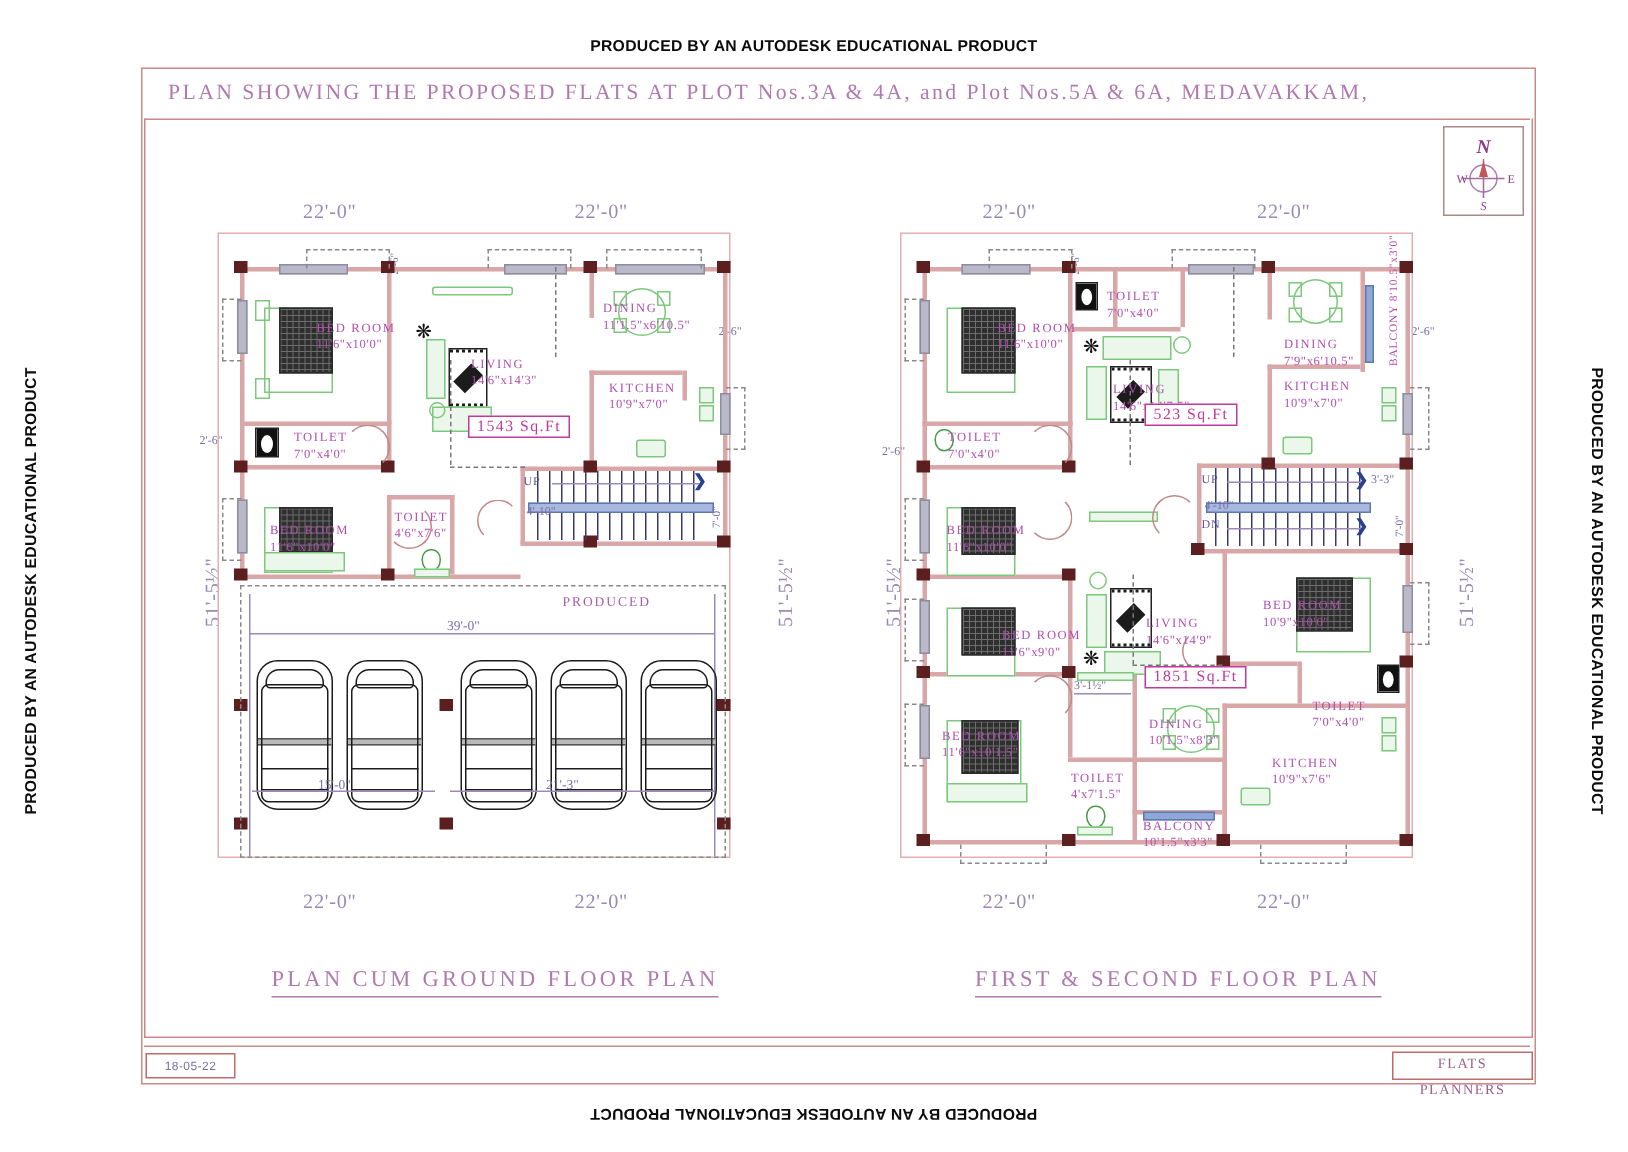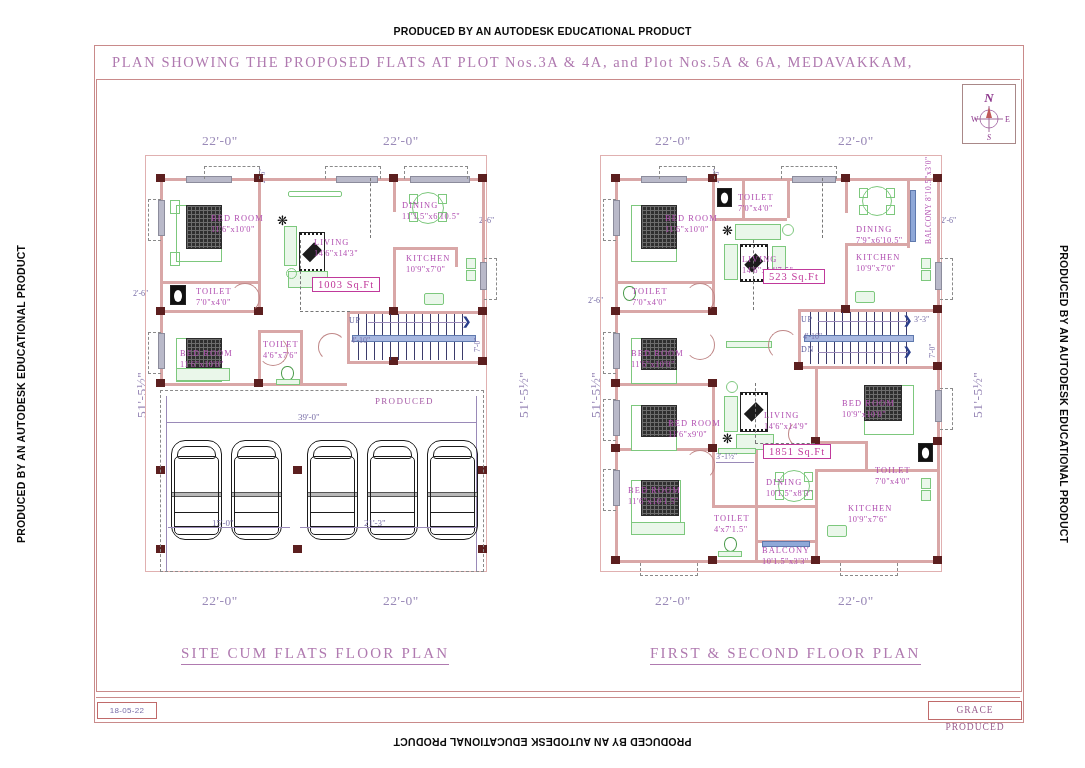--- a/index.html
+++ b/index.html
@@ -115,21 +115,21 @@
 <div class="abs wm wm-bottom">PRODUCED BY AN AUTODESK EDUCATIONAL PRODUCT</div>
 <div class="abs wm wm-left">PRODUCED BY AN AUTODESK EDUCATIONAL PRODUCT</div>
 <div class="abs wm wm-right">PRODUCED BY AN AUTODESK EDUCATIONAL PRODUCT</div>
 
 <div class="abs frame-outer"></div>
 <div class="abs frame-title"></div>
 <div class="abs frame-body"></div>
 <div class="abs title-text">PLAN  SHOWING  THE  PROPOSED  FLATS  AT  PLOT  Nos.3A  &amp;  4A,  and  Plot  Nos.5A  &amp;  6A,  MEDAVAKKAM,</div>
 <div class="abs footer-bar"></div>
 <div class="abs date-box">18-05-22</div>
-<div class="abs planner-box">GRACE  PRODUCED</div>
+<div class="abs planner-box">FLATS  PLANNERS</div>
 
 <div class="abs compass">
   <svg width="52" height="58" viewBox="0 0 52 58">
     <text x="26" y="17" font-family="Liberation Serif, serif" font-size="13" font-style="italic" font-weight="bold" fill="#8e3a8e" text-anchor="middle">N</text>
     <circle cx="26" cy="34" r="9" fill="none" stroke="#b07ab0" stroke-width="1"></circle>
     <line x1="12" y1="34" x2="40" y2="34" stroke="#a06a9a" stroke-width="1"></line>
     <line x1="26" y1="21" x2="26" y2="47" stroke="#a06a9a" stroke-width="1"></line>
     <polygon points="26,22 23,33 29,33" fill="#c05a5a"></polygon>
     <text x="8" y="37" font-family="Liberation Serif, serif" font-size="8" fill="#8e3a8e">W</text>
     <text x="42" y="37" font-family="Liberation Serif, serif" font-size="8" fill="#8e3a8e">E</text>
@@ -291,21 +291,21 @@
     <div>14'6"x14'3"</div>
 </div>
 <div class="abs room" style="left:402px;top:200px;">
   <div class="nm">DINING</div>
     <div>11'1.5"x6'10.5"</div>
 </div>
 <div class="abs room" style="left:406px;top:253px;">
   <div class="nm">KITCHEN</div>
     <div>10'9"x7'0"</div>
 </div>
-<div class="abs areabadge" style="left:312px;top:277px;">1003  Sq.Ft</div>
+<div class="abs areabadge" style="left:312px;top:277px;">1543  Sq.Ft</div>
 
 <div class="abs parklbl" style="left:375px;top:396px;">PRODUCED</div>
 <div class="dash" style="left:160px;top:390px;width:322px;height:180px;"></div>
 <div class="dimline" style="left:166px;top:422px;width:310px;"></div>
 <div class="dimline-v" style="left:166px;top:396px;height:175px;"></div>
 <div class="dimline-v" style="left:476px;top:396px;height:175px;"></div>
 <div class="abs dim-sm" style="left:298px;top:412px;font-size:9px;">39'-0"</div>
 
 <div class="car" style="left:171px;top:440px;width:51px;height:100px;">
   <div class="body"></div>
@@ -346,21 +346,21 @@
   <div class="body2"></div>
     <div class="ln" style="top:72px;"></div>
     <div class="ln" style="top:86px;"></div>
 </div>
 
 <div class="dimline" style="left:168px;top:527px;width:122px;"></div>
 <div class="dimline" style="left:300px;top:527px;width:176px;"></div>
 <div class="abs dim-sm" style="left:212px;top:518px;font-size:9px;">15'-0"</div>
 <div class="abs dim-sm" style="left:364px;top:518px;font-size:9px;">21'-3"</div>
 
-<div class="abs plan-title" style="left:181px;top:645px;">SITE  CUM  FLATS  FLOOR  PLAN</div>
+<div class="abs plan-title" style="left:181px;top:645px;">PLAN  CUM  GROUND  FLOOR  PLAN</div>
 
 <div class="abs dim" style="left:655px;top:133px;">22'-0"</div>
 <div class="abs dim" style="left:838px;top:133px;">22'-0"</div>
 <div class="abs dim" style="left:655px;top:593px;">22'-0"</div>
 <div class="abs dim" style="left:838px;top:593px;">22'-0"</div>
 <div class="abs dim-v" style="left:588px;top:418px;">51'-5½"</div>
 <div class="abs dim-v" style="left:970px;top:418px;">51'-5½"</div>
 
 <div class="abs dim-v-sm" style="left:712px;top:183px;">2'-6"</div>
 <div class="abs dim-sm" style="left:588px;top:296px;">2'-6"</div>

